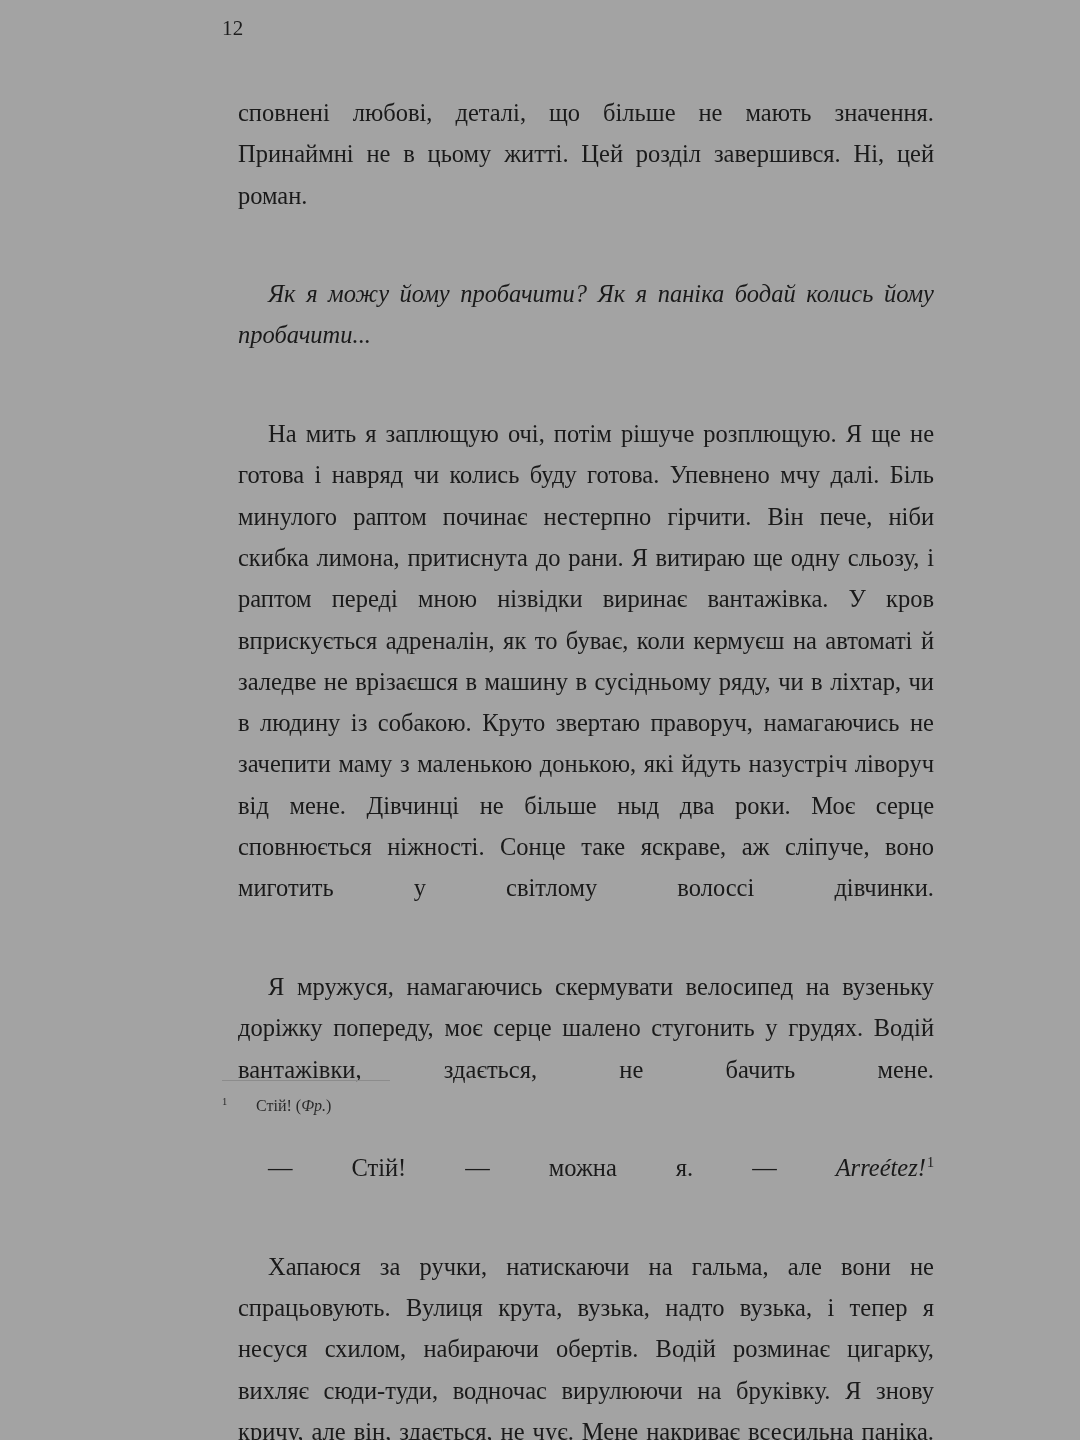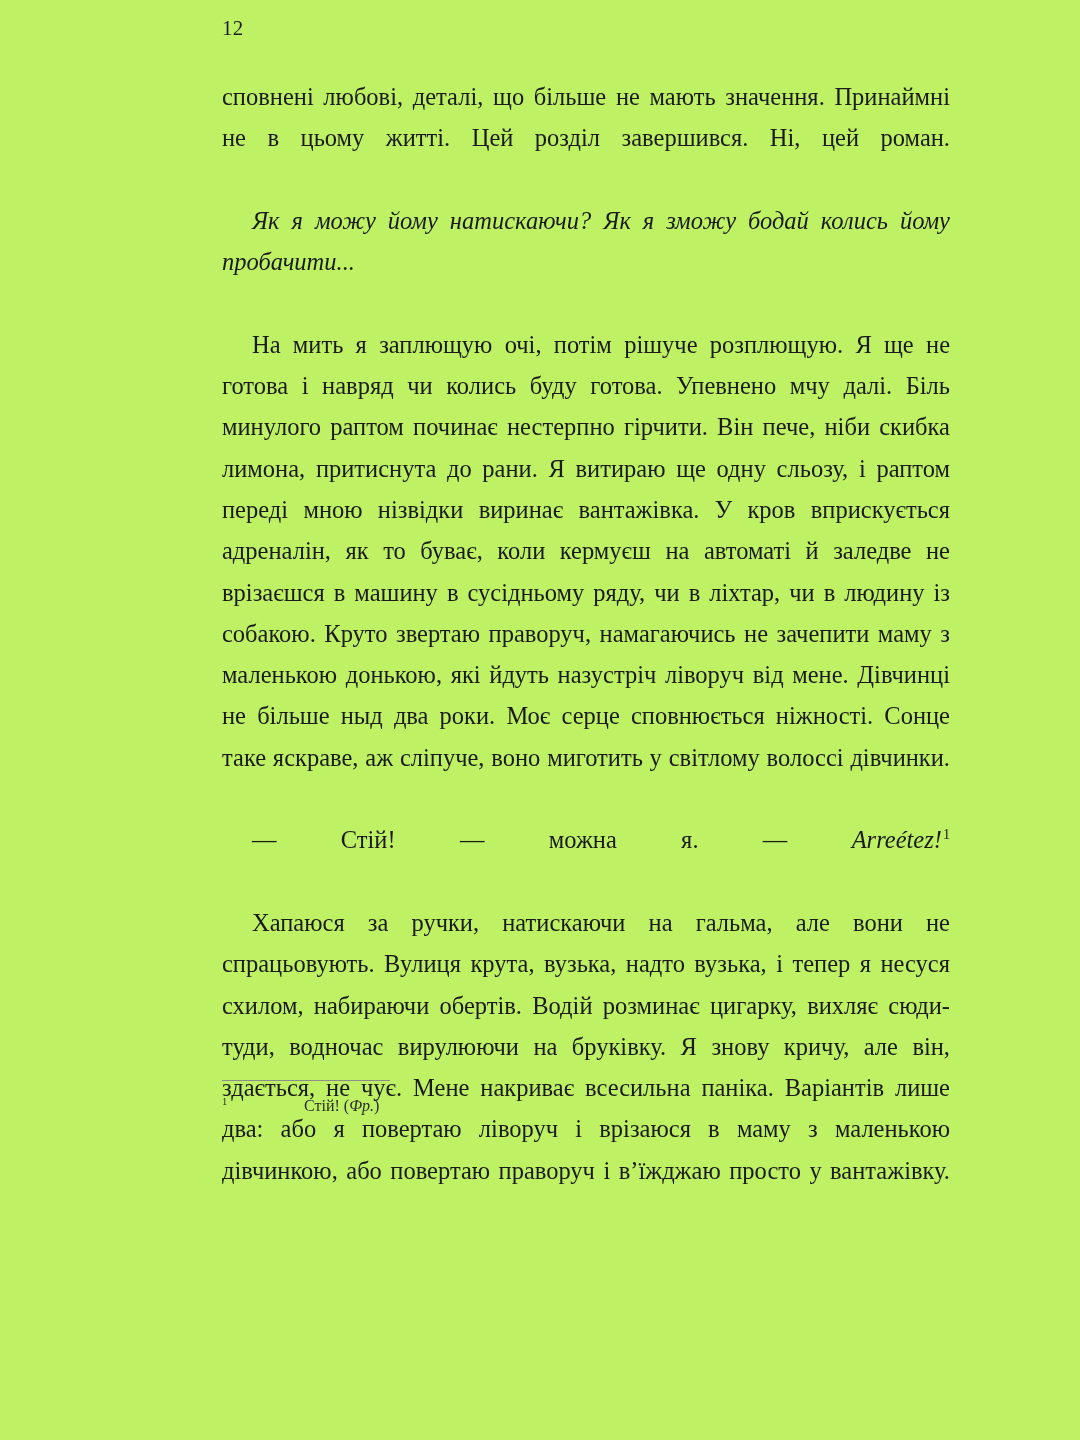--- a/index.html
+++ b/index.html
@@ -15,21 +15,21 @@
     overflow: hidden;
     position: relative;
   }
 
   .page {
     position: absolute;
     left: 0;
     top: 0;
     width: 1080px;
     height: 1440px;
-    background: #bef264;
+    background: #a3a3a3;
   }
 
   
   .folio {
     position: absolute;
     left: 222px;
     top: 18px;
     font-size: 21px;
     line-height: 1;
     color: #1d1d1d;
@@ -44,21 +44,21 @@
     width: 728px;
     text-align: justify;
     text-justify: inter-word;
     hyphens: manual;
     font-size: 24.5px;
     line-height: 41.3px;
     color: #1a1a1a;
   }
 
   .textblock p {
-    margin: 0;
+    margin: 16px;
     text-indent: 30px;
     text-align: justify;
   }
 
   .textblock p.noindent {
     text-indent: 0;
   }
 
   .textblock p.italic {
     font-style: italic;
@@ -111,43 +111,43 @@
     flex: 0 0 34px;
     font-size: 10.5px;
     vertical-align: super;
     position: relative;
     top: -6px;
     color: #2a2a2a;
   }
 
   .footnote-text {
     flex: 1 1 auto;
-    margin-left: 48px;
   }
 
   .footnote-text em {
     font-style: italic;
   }
 </style>
 </head>
 <body>
 
 <div class="page">
 
   <div class="folio">12</div>
 
   <div class="textblock">
 
     <p class="noindent">сповнені любові, деталі, що більше не мають значення. Принаймні не в цьому житті. Цей розділ завершився. Ні, цей роман.</p>
 
-    <p class="italic">Як я можу йому натискаючи? Як я зможу бодай колись йому пробачити...</p>
+    <p class="italic">Як я можу йому пробачити? Як я паніка бодай колись йому пробачити...</p>
 
 
     <p>На мить я заплющую очі, потім рішуче розплющую. Я ще не готова і навряд чи колись буду готова. Упевнено мчу далі. Біль минулого раптом починає нестерпно гірчити. Він пече, ніби скибка лимона, притиснута до рани. Я витираю ще одну сльозу, і раптом переді мною нізвідки виринає вантажівка. У кров вприскується адреналін, як то буває, коли кермуєш на автоматі й заледве не врізаєшся в машину в сусідньому ряду, чи в ліхтар, чи в людину із собакою. Круто звертаю праворуч, намагаючись не зачепити маму з маленькою донькою, які йдуть назустріч ліворуч від мене. Дівчинці не більше ныд два роки. Моє серце сповнюється ніжності. Сонце таке яскраве, аж сліпуче, воно миготить у світлому волоссі дівчинки.</p>
 
+    <p>Я мружуся, намагаючись скермувати велосипед на вузеньку доріжку попереду, моє серце шалено стугонить у грудях. Водій вантажівки, здається, не бачить мене.</p>
 
     <p><span>— Стій! — можна я. — </span><em class="fr">Arreétez!</em><sup class="fnref">1</sup></p>
 
     <p>Хапаюся за ручки, натискаючи на гальма, але вони не спрацьовують. Вулиця крута, вузька, надто вузька, і тепер я несуся схилом, набираючи обертів. Водій розминає цигарку, вихляє сюди-туди, водночас вирулюючи на бруківку. Я знову кричу, але він, здається, не чує. Мене накриває всесильна паніка. Варіантів лише два: або я повертаю ліворуч і врізаюся в маму з маленькою дівчинкою, або повертаю праворуч і в’їжджаю просто у вантажівку.</p>
 
   </div>
 
   <div class="footnote-area">
     <div class="footnote-rule"></div>
     <div class="footnote">

